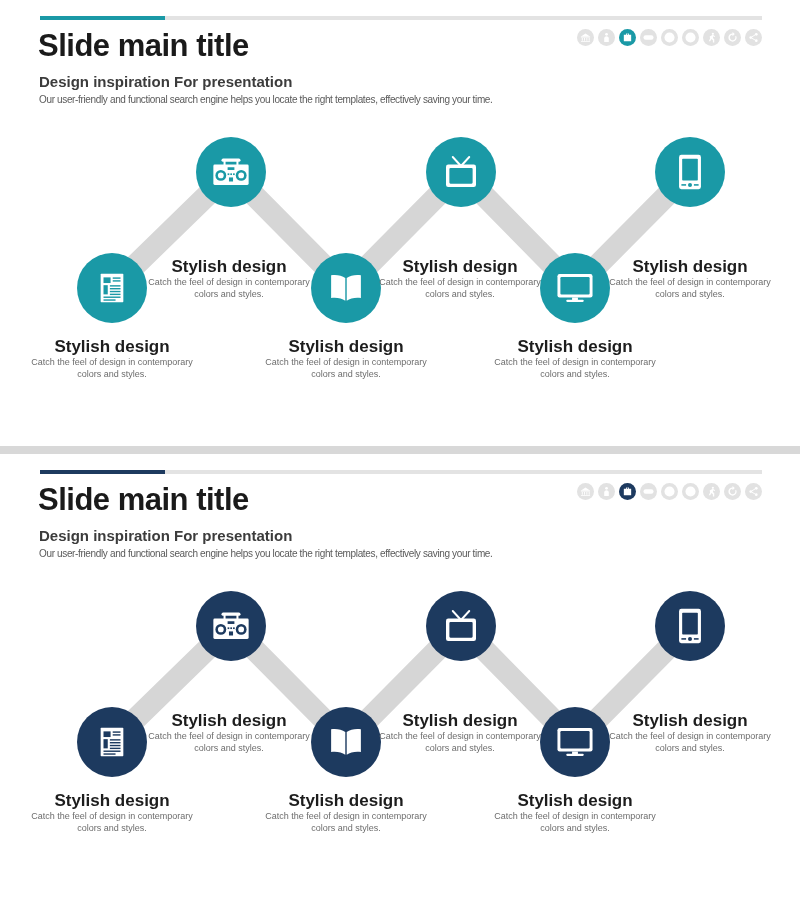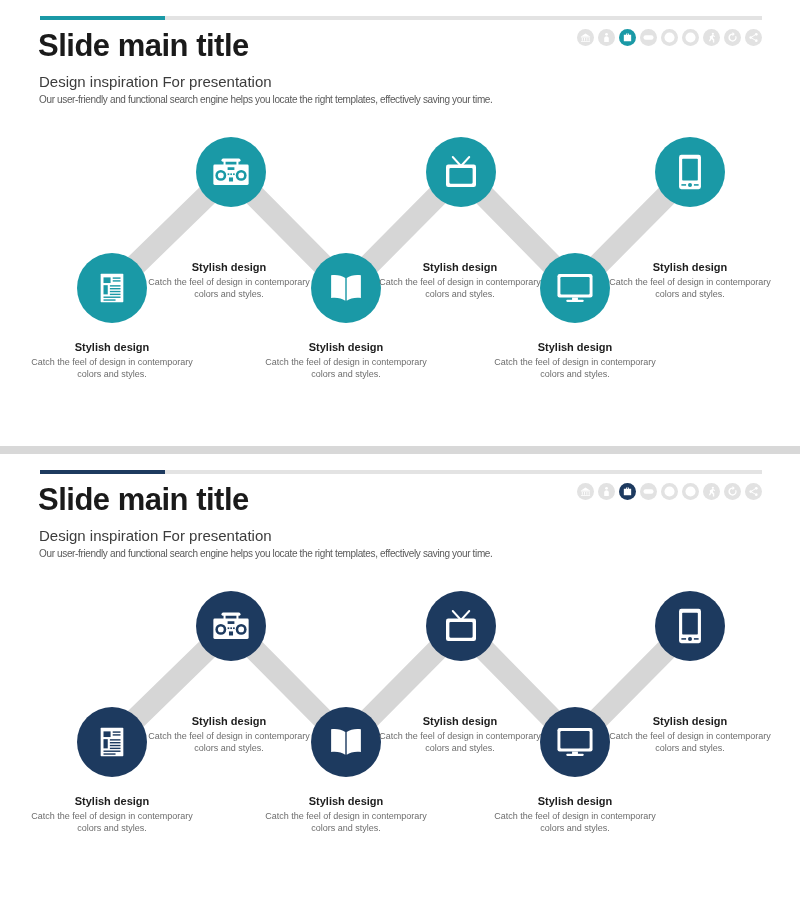--- a/index.html
+++ b/index.html
@@ -27,21 +27,21 @@
   .accent-bar{
     position:absolute;left:0;top:0;width:125px;height:4px;
   }
   .slide-title{
     position:absolute;left:38px;top:26px;
     font-size:31px;font-weight:bold;letter-spacing:-0.5px;
     color:#1a1a1a;line-height:40px;margin:0;white-space:nowrap;
   }
   .slide-subtitle{
     position:absolute;left:39px;top:72px;
-    font-size:15px;color:#3c3c3c;font-weight:normal;
+    font-size:15px;color:#3c3c3c;font-weight:bold;
     line-height:20px;white-space:nowrap;
   }
   .slide-desc{
     position:absolute;left:39px;top:94px;
     font-size:10px;color:#5a5a5a;letter-spacing:-0.35px;
     line-height:12px;white-space:nowrap;
   }
 
   
   .icon-strip{
@@ -60,21 +60,21 @@
   
   .diagram{position:absolute;left:0;top:110px;width:800px;height:320px;}
   .ribbons{position:absolute;left:0;top:0;width:800px;height:320px;}
   .node{
     position:absolute;width:70px;height:70px;border-radius:50%;
     display:flex;align-items:center;justify-content:center;
   }
   .node svg{display:block;}
   .caption{position:absolute;width:170px;text-align:center;}
   .caption .cap-title{
-    font-size:11px;font-weight:bold;color:#1d1d1d;
+    font-size:17px;font-weight:bold;color:#1d1d1d;
     line-height:14px;margin-bottom:3px;
   }
   .caption .cap-body{
     font-size:9px;color:#6d6d6d;line-height:11.5px;
   }
 </style>
 </head>
 <body>
 
 <div class="page">

